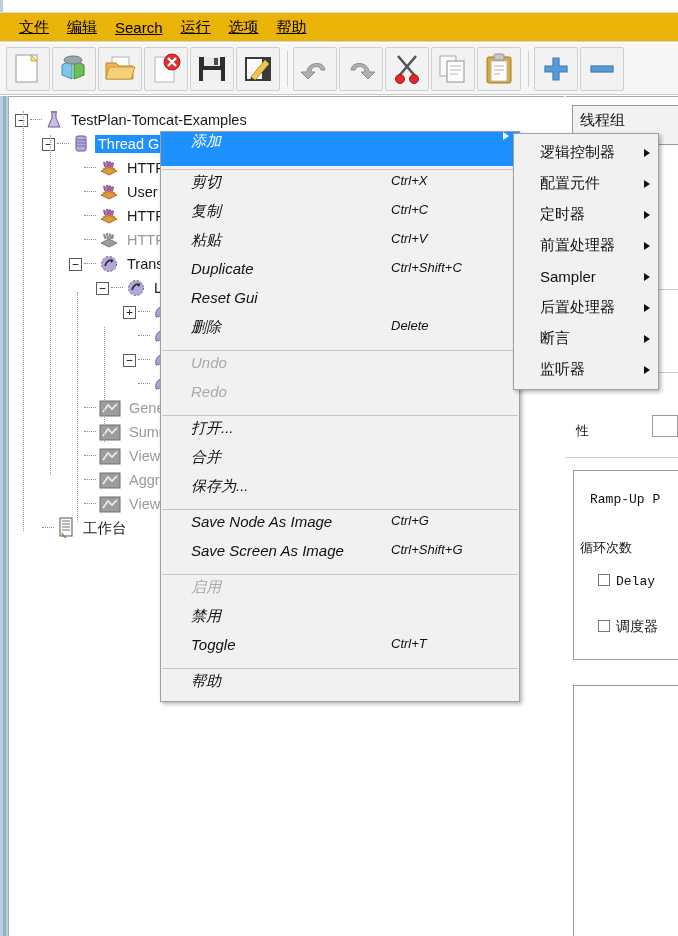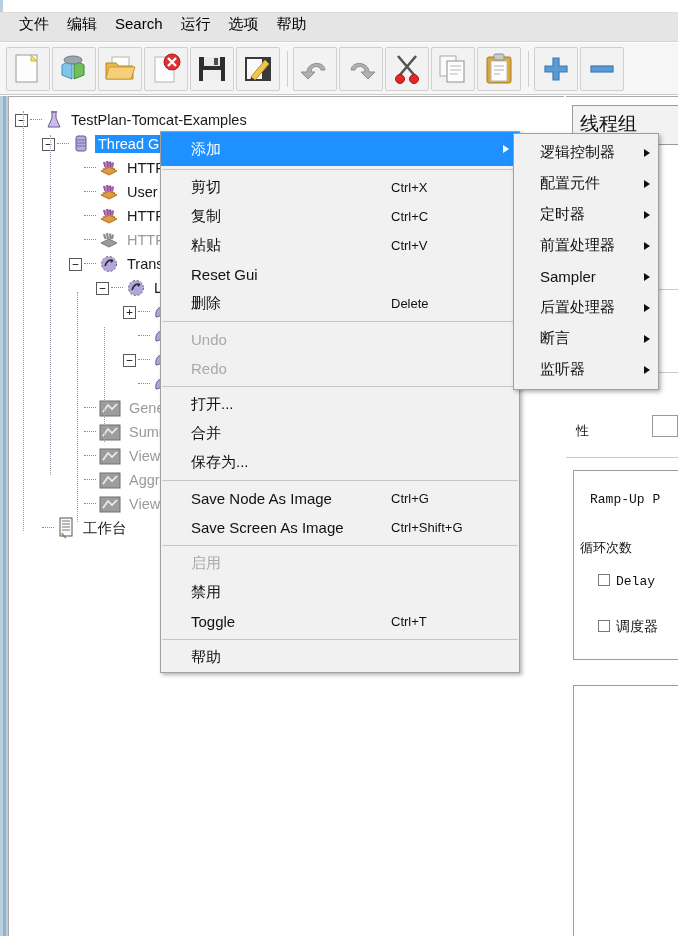--- a/index.html
+++ b/index.html
@@ -24,27 +24,28 @@
   }
   .titlebar-strip .edge-left {
     position: absolute; left: 0; top: 0; width: 3px; height: 12px;
     background: #b9cfdd;
   }
 
   
   .menubar {
     position: absolute;
     left: 0; top: 12px; width: 678px; height: 30px;
-    background: #e5e5e5;
+    background: #eab308;
     border-top: 1px solid #dcdcdc;
     border-bottom: 1px solid #d3d3d3;
     display: flex;
-    align-items: flex-start;
+    align-items: center;
     box-sizing: border-box;
     padding-left: 10px;
+    text-decoration: underline;
   }
   .menubar .mb-item {
     font-size: 15px;
     color: #000;
     padding: 2px 9px;
     white-space: nowrap;
     cursor: default;
   }
 
   
@@ -146,21 +147,21 @@
   .rp-box {
     position: absolute;
     left: 6px; top: 8px;
     width: 120px; height: 40px;
     border: 1px solid #9a9a9a;
     background: #f2f2f2;
     box-sizing: border-box;
   }
   .rp-title {
     position: absolute; left: 14px; top: 14px;
-    font-size: 19px; color: #111; white-space: nowrap;
+    font-size: 15px; color: #111; white-space: nowrap;
   }
   .rp-sub {
     position: absolute; left: 10px;
     font-size: 13px; color: #111; white-space: nowrap;
     font-family: "Liberation Sans", sans-serif;
   }
   .rp-mono {
     font-family: "Liberation Mono", "DejaVu Sans Mono", monospace;
     font-size: 13px;
   }
@@ -188,29 +189,30 @@
     width: 360px;
     background: #f1f1f1;
     border: 1px solid #a0a0a0;
     box-shadow: 2px 2px 4px rgba(0,0,0,0.30);
     box-sizing: border-box;
     z-index: 50;
     padding: 0;
   }
   .ctx-item {
     display: flex;
-    align-items: center;
+    align-items: flex-start;
     height: 29px;
     padding: 0 10px 0 30px;
     font-size: 15px;
     color: #111;
     white-space: nowrap;
     box-sizing: border-box;
     cursor: default;
     position: relative;
+    font-style: italic;
   }
   .ctx-item.highlight {
     background: #1e90ff;
     color: #ffffff;
     height: 34px;
   }
   .ctx-item.disabled { color: #a9a9a9; }
   .ctx-label { flex: 0 0 auto; }
   .ctx-accel {
     position: absolute;
@@ -652,20 +654,24 @@
       </div>
       <div class="ctx-item">
         <span class="ctx-label">复制</span>
         <span class="ctx-accel">Ctrl+C</span>
       </div>
       <div class="ctx-item">
         <span class="ctx-label">粘贴</span>
         <span class="ctx-accel">Ctrl+V</span>
       </div>
       <div class="ctx-item">
+        <span class="ctx-label">Duplicate</span>
+        <span class="ctx-accel">Ctrl+Shift+C</span>
+      </div>
+      <div class="ctx-item">
         <span class="ctx-label">Reset Gui</span>
       </div>
       <div class="ctx-item">
         <span class="ctx-label">删除</span>
         <span class="ctx-accel">Delete</span>
       </div>
       <div class="ctx-sep"></div>
       <div class="ctx-item disabled">
         <span class="ctx-label">Undo</span>
       </div>

